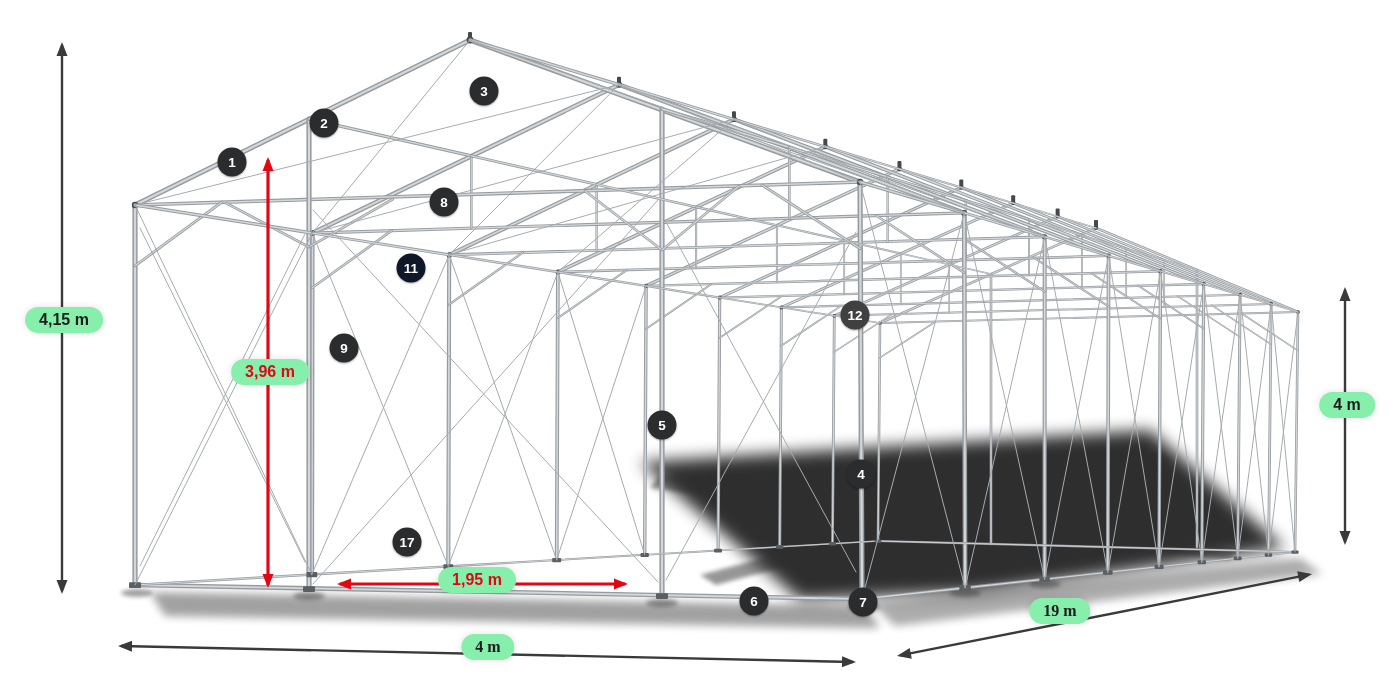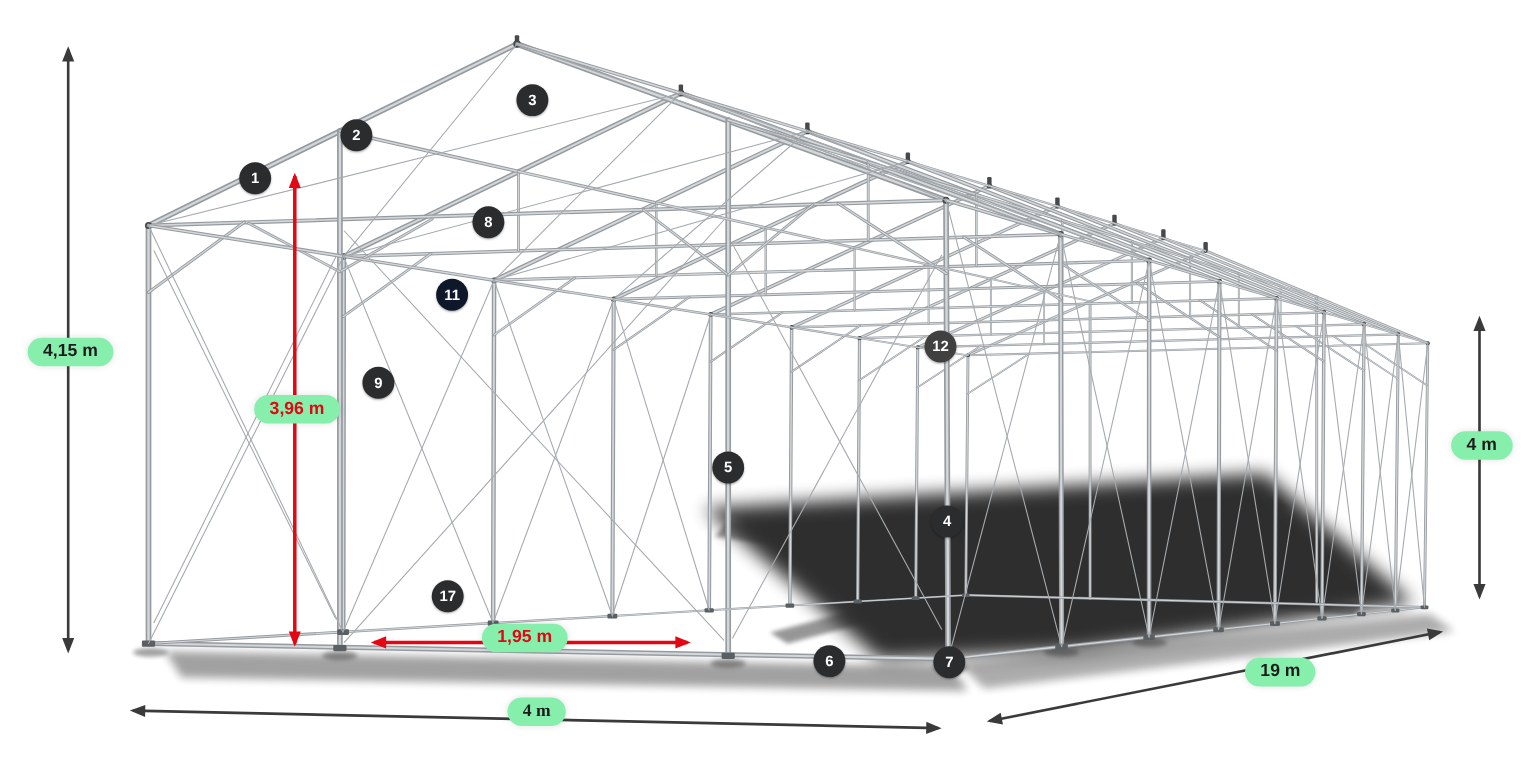--- a/index.html
+++ b/index.html
@@ -463,21 +463,21 @@
       <line x1="899.9430979318224" y1="655.4184722158809" x2="1309.0569020681776" y2="574.5815277841191" stroke="#3a3a3a" stroke-width="2.4"></line>
       <path d="M897,656 L911.8,658.7 L909.7,647.9 Z" fill="#3a3a3a"></path>
       <path d="M1312,574 L1297.2,571.3 L1299.3,582.1 Z" fill="#3a3a3a"></path>
     </svg>
 
 <div class="dim-label" style="left: 64px; top: 320px;">4,15 m</div>
     <div class="dim-label red" style="left: 270px; top: 372px;">3,96 m</div>
     <div class="dim-label" style="left: 1347px; top: 405px;">4 m</div>
     <div class="dim-label red" style="left: 477px; top: 580px;">1,95 m</div>
     <div class="dim-label" style="left: 488px; top: 647px; font-family: Liberation Serif, serif;">4 m</div>
-    <div class="dim-label" style="left: 1164px; top: 611px;">19 m</div>
+    <div class="dim-label" style="left: 1060px; top: 611px; font-family: Liberation Serif, serif;">19 m</div>
     <div class="badge" style="left: 232px; top: 162px; background: rgb(43, 44, 46); color: rgb(255, 255, 255);">1</div>
     <div class="badge" style="left: 324px; top: 123px; background: rgb(43, 44, 46); color: rgb(255, 255, 255);">2</div>
     <div class="badge" style="left: 484px; top: 91px; background: rgb(43, 44, 46); color: rgb(255, 255, 255);">3</div>
     <div class="badge" style="left: 861px; top: 474px; background: rgb(43, 44, 46); color: rgb(255, 255, 255);">4</div>
     <div class="badge" style="left: 662px; top: 425px; background: rgb(43, 44, 46); color: rgb(255, 255, 255);">5</div>
     <div class="badge" style="left: 754px; top: 601px; background: rgb(43, 44, 46); color: rgb(255, 255, 255);">6</div>
     <div class="badge" style="left: 863px; top: 602px; background: rgb(43, 44, 46); color: rgb(255, 255, 255);">7</div>
     <div class="badge" style="left: 444px; top: 202px; background: rgb(43, 44, 46); color: rgb(255, 255, 255);">8</div>
     <div class="badge" style="left: 344px; top: 348px; background: rgb(43, 44, 46); color: rgb(255, 255, 255);">9</div>
     <div class="badge" style="left: 407px; top: 542px; background: rgb(43, 44, 46); color: rgb(255, 255, 255);">17</div>

